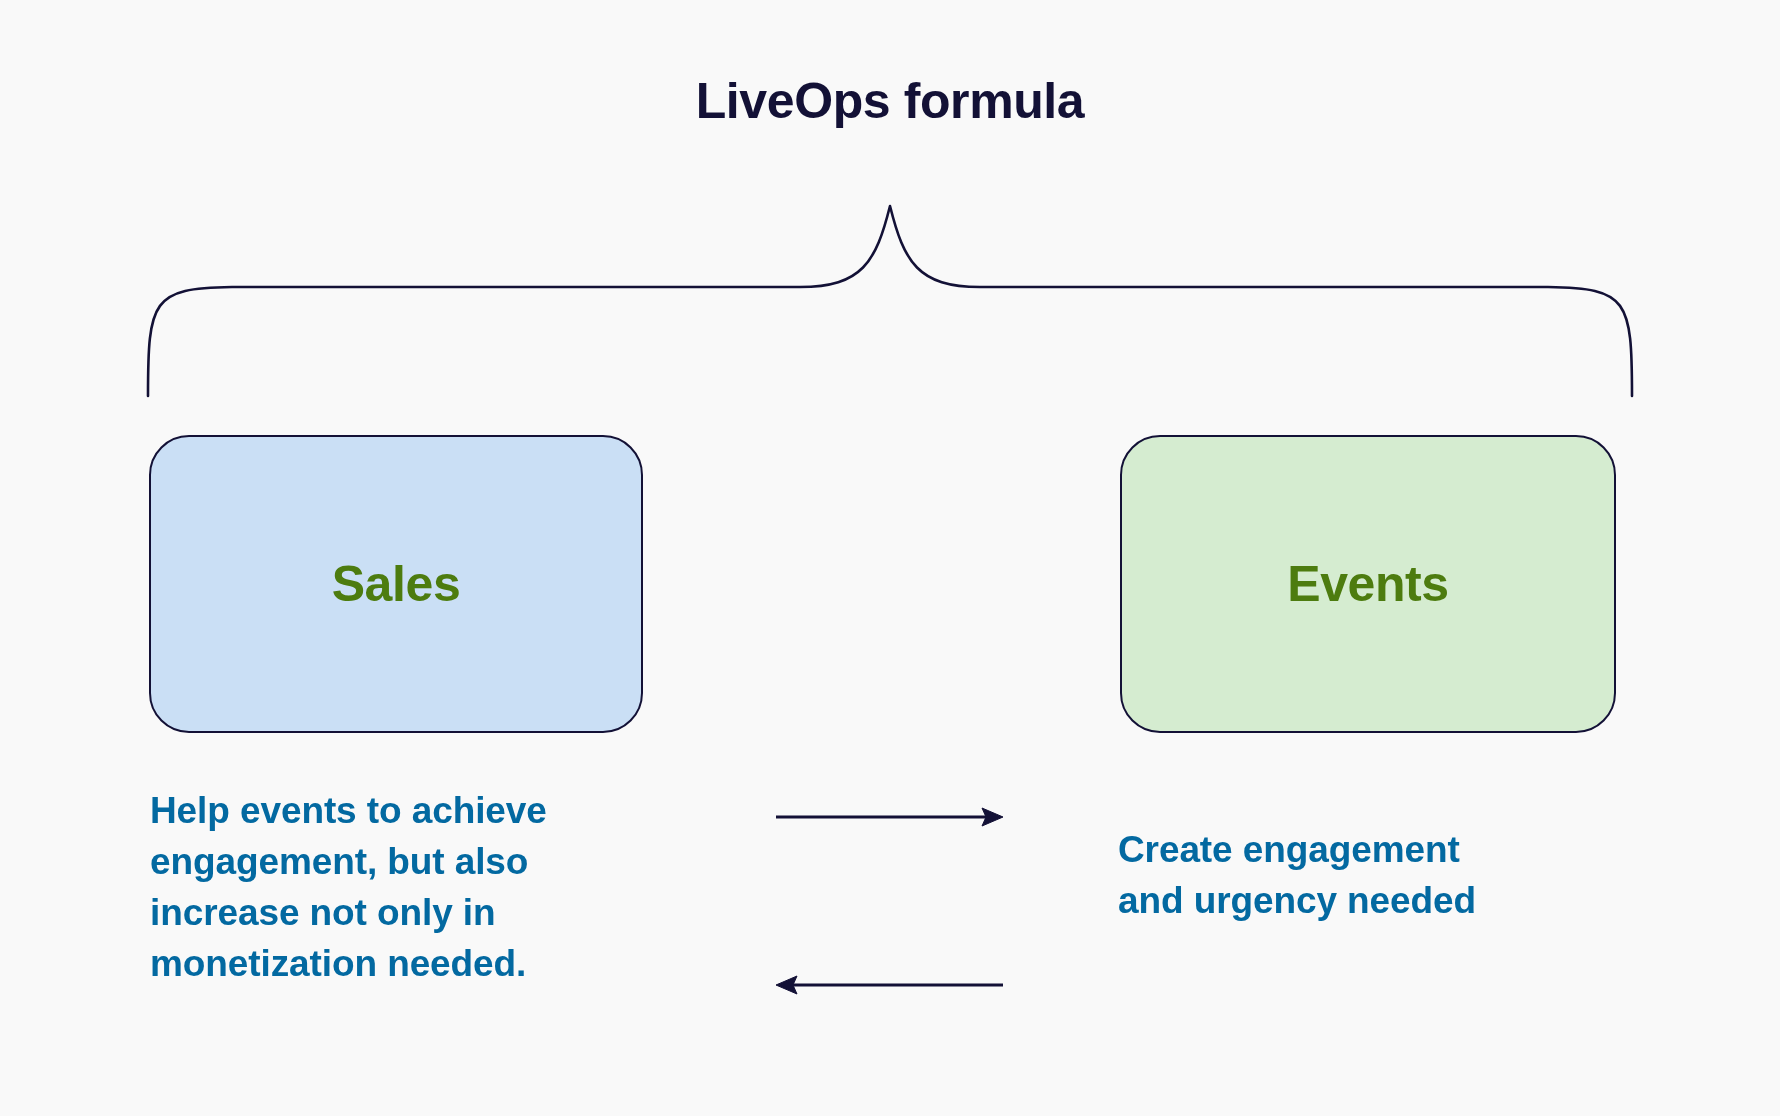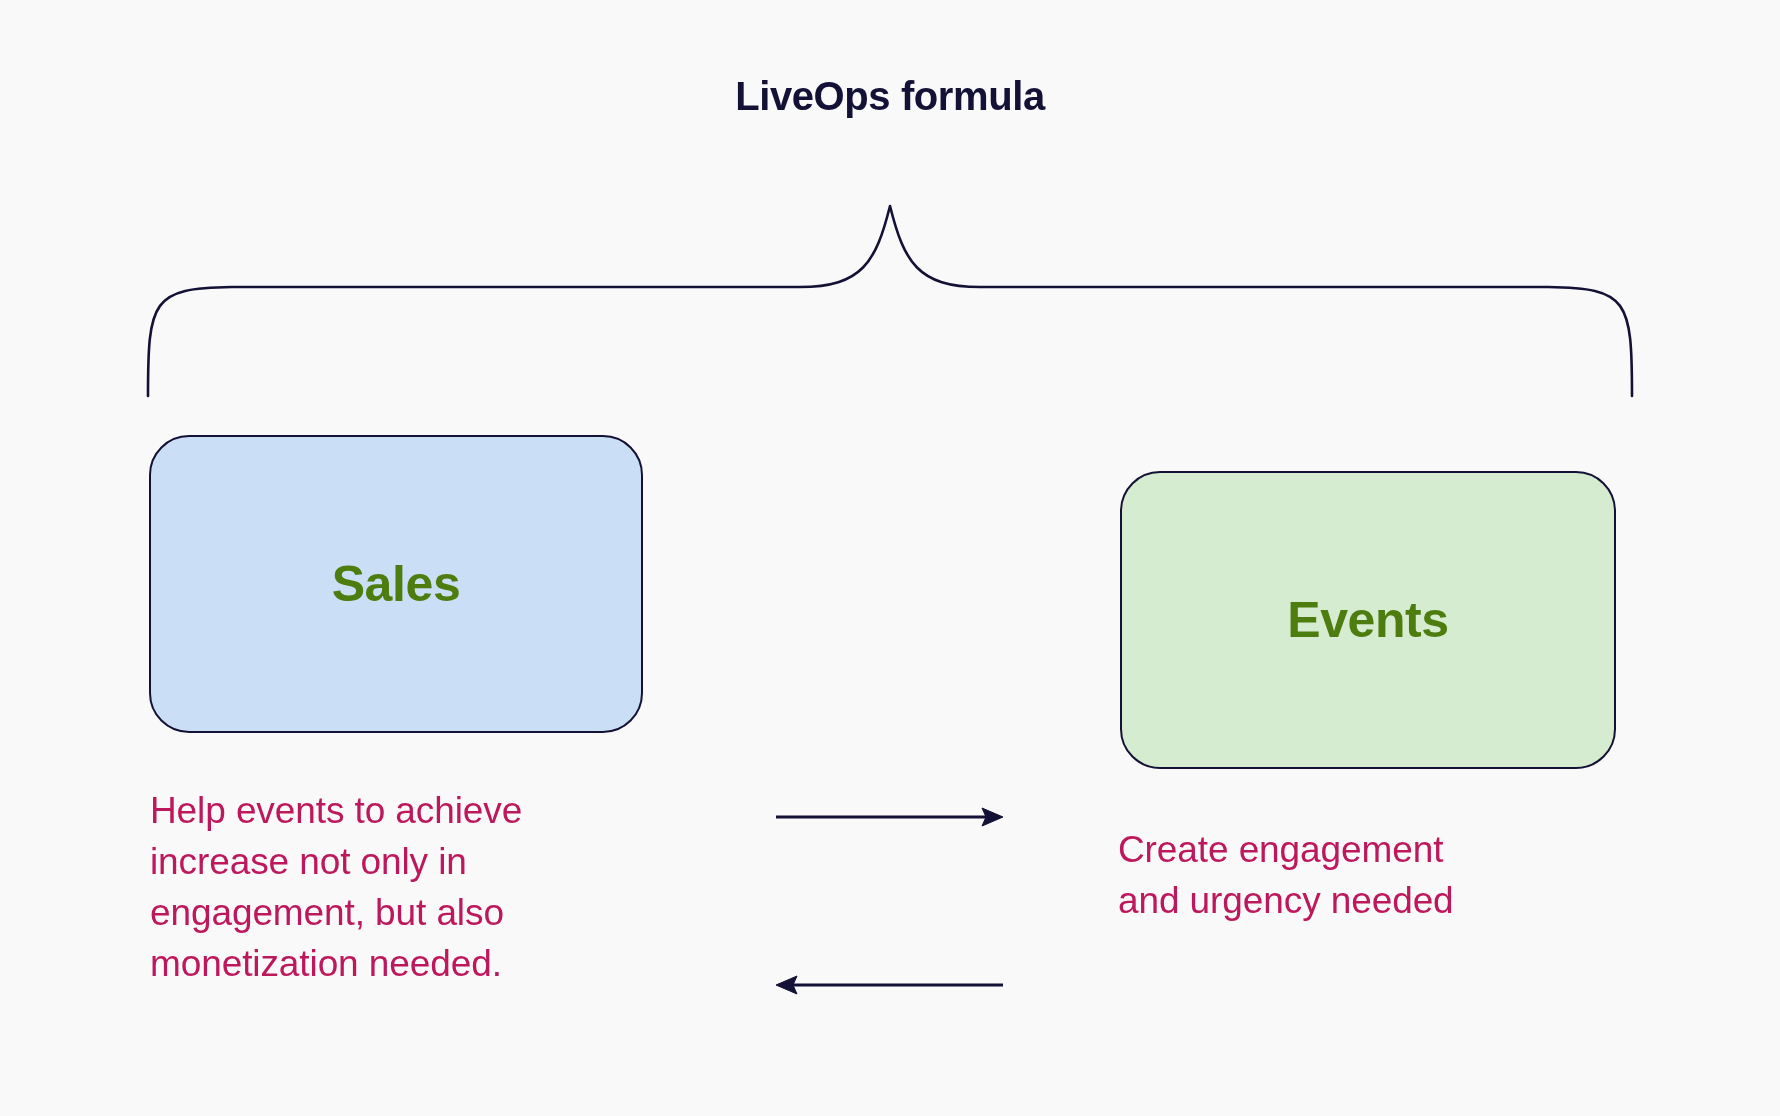--- a/index.html
+++ b/index.html
@@ -22,21 +22,21 @@
     background: #f9f9f9;
   }
 
   
   .diagram-title {
     position: absolute;
     left: 0;
     top: 74px;
     width: 1780px;
     text-align: center;
-    font-size: 40px;
+    font-size: 50px;
     font-weight: 700;
     letter-spacing: -0.4px;
     color: #131136;
     line-height: 1.1;
     white-space: nowrap;
   }
 
   
   .brace-layer {
     position: absolute;
@@ -76,23 +76,23 @@
     left: 1120px;
     top: 435px;
     width: 496px;
     height: 298px;
   }
 
   
   .description {
     position: absolute;
     font-size: 37px;
-    font-weight: 400;
+    font-weight: 700;
     line-height: 51px;
-    color: #be185d;
+    color: #0369a1;
     letter-spacing: -0.1px;
   }
   #desc-sales {
     left: 150px;
     top: 785px;
     width: 520px;
   }
   #desc-events {
     left: 1118px;
     top: 824px;
@@ -127,28 +127,28 @@
              C 862 287, 876 262, 890 206
              C 904 262, 918 287, 980 287
              L 1548 287
              C 1628 288, 1632 300, 1632 396" fill="none" stroke="#131136" stroke-width="2.6" stroke-linecap="round" stroke-linejoin="round"></path>
   </svg>
 
   <div class="node-box" id="node-sales" style="background:#cadff5;">
     <span class="node-label">Sales</span>
   </div>
 
-  <div class="node-box" id="node-events" style="background:#d5ecd0;margin-top:36px;">
+  <div class="node-box" id="node-events" style="background:#d5ecd0;">
     <span class="node-label">Events</span>
   </div>
 
   <div class="description" id="desc-sales">
     <span class="line">Help events to achieve</span>
+    <span class="line">engagement, but also</span>
     <span class="line">increase not only in</span>
-    <span class="line">engagement, but also</span>
     <span class="line">monetization needed.</span>
   </div>
 
   <div class="description" id="desc-events">
     <span class="line">Create engagement</span>
     <span class="line">and urgency needed</span>
   </div>
 
   <svg class="arrow-layer" viewBox="0 0 1780 1116" xmlns="http://www.w3.org/2000/svg">
 

